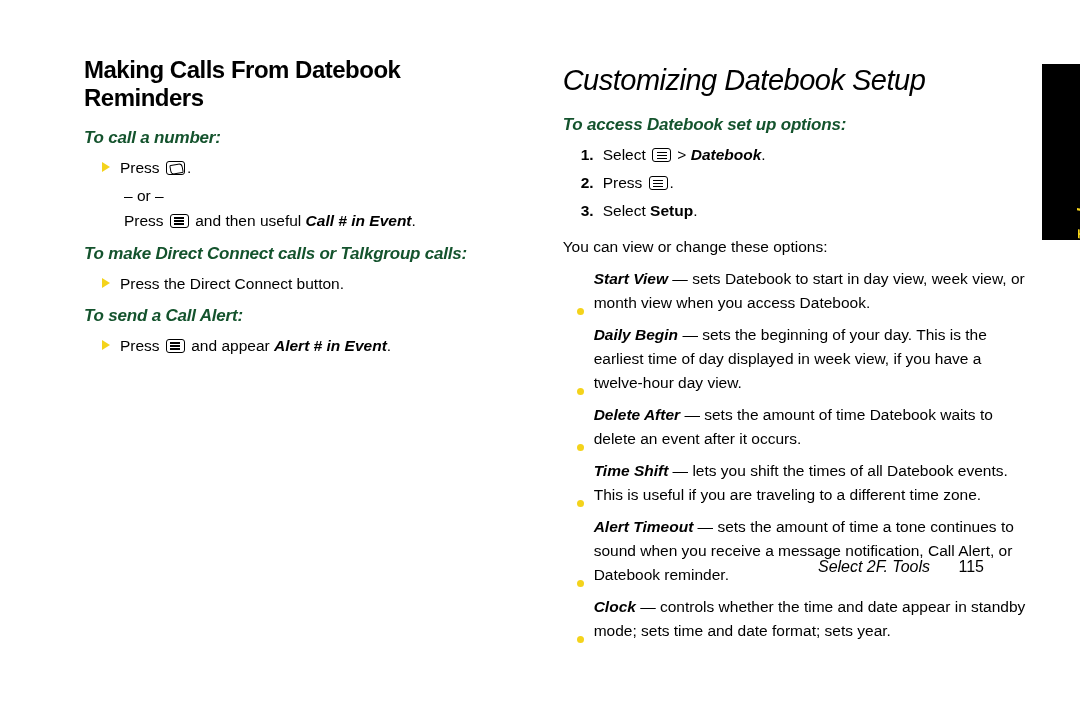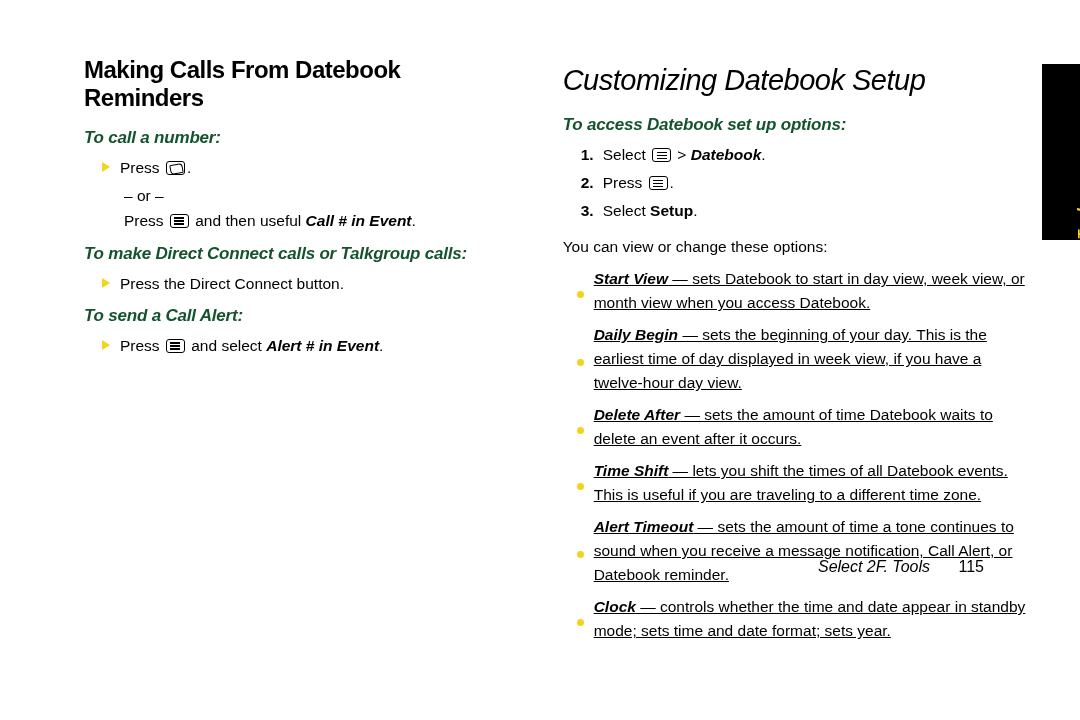--- a/index.html
+++ b/index.html
@@ -10,21 +10,21 @@
   .h1 { font-size: 24px; font-weight: 700; letter-spacing: -0.5px; margin-bottom: 16px; }
   .h0 { font-size: 29px; font-style: italic; font-weight: 400; letter-spacing: -0.5px; margin-bottom: 18px; margin-top: 8px; }
   .sub { font-size: 17px; font-style: italic; font-weight: 700; color: #14532d; margin: 10px 0 8px; letter-spacing: -0.2px; }
   .tri-item { display: flex; align-items: flex-start; margin: 4px 0 4px 18px; font-size: 15.5px; line-height: 1.55; }
   .tri { display:inline-block; width:0; height:0; border-top:5px solid transparent; border-bottom:5px solid transparent; border-left:8px solid #f4d31b; margin: 6px 10px 0 0; flex: 0 0 auto; }
   .indent { margin-left: 40px; font-size: 15.5px; line-height: 1.6; }
   .ol { counter-reset: item; margin-left: 18px; }
   .ol-item { display:flex; align-items:flex-start; margin: 4px 0; font-size:15.5px; line-height:1.55; }
   .ol-num { font-weight: 700; min-width: 22px; }
   .body-p { font-size: 15.5px; line-height: 1.55; margin: 12px 0 8px; }
-  .disc-item { display:flex; align-items:center; margin: 8px 0 8px 14px; font-size:15.5px; line-height:1.55;text-decoration:underline; }
+  .disc-item { display:flex; align-items:flex-end; margin: 8px 0 8px 14px; font-size:15.5px; line-height:1.55; }
   .disc { display:inline-block; width:7px; height:7px; border-radius:50%; background:#f4d31b; margin: 7px 10px 0 0; flex:0 0 auto; }
   .bi { font-weight:700; font-style:italic; }
   .key { display:inline-block; width:19px; height:14px; border:1.4px solid #000; border-radius:3px; vertical-align: -2px; position: relative; margin: 0 2px; }
   .key-phone::after { content:""; position:absolute; left:3px; top:2px; width:11px; height:8px; border:1.2px solid #000; border-radius:1.5px; border-top-right-radius: 4px; border-bottom-left-radius: 4px; transform: rotate(-10deg); }
   .key-menu::after { content:""; position:absolute; left:3.5px; top:2.5px; width:10px; height:1.4px; background:#000; box-shadow: 0 3px 0 #000, 0 6px 0 #000; }
   .tab { position:absolute; right:0; top:64px; width:38px; height:176px; background:#000; }
   .tab-label { position:absolute; right:6px; top:200px; font-size:15px; font-style:italic; font-weight:600; color:#f4d31b; transform: rotate(-90deg); transform-origin: right top; white-space:nowrap; }
   .footer { position:absolute; right:96px; bottom:24px; font-size:16px; }
   .footer .sec { font-style: italic; margin-right: 24px; }
 </style>
@@ -56,21 +56,21 @@
       <div class="sub">To make Direct Connect calls or Talkgroup calls:</div>
       <div class="tri-item">
         <span class="tri"></span>
         <span>Press the Direct Connect button.</span>
       </div>
 
       <div class="sub">To send a Call Alert:</div>
       <div class="tri-item">
         <span class="tri"></span>
         <span>
-          <span>Press </span><span class="key key-menu"></span><span> and select </span><span class="bi">Alert # in Event</span><span>.</span>
+          <span>Press </span><span class="key key-menu"></span><span> and appear </span><span class="bi">Alert # in Event</span><span>.</span>
         </span>
       </div>
     </div>
 
     <div class="col" style="width:470px;">
       <div class="h0">Customizing Datebook Setup</div>
 
       <div class="sub">To access Datebook set up options:</div>
 
       <div class="ol">

